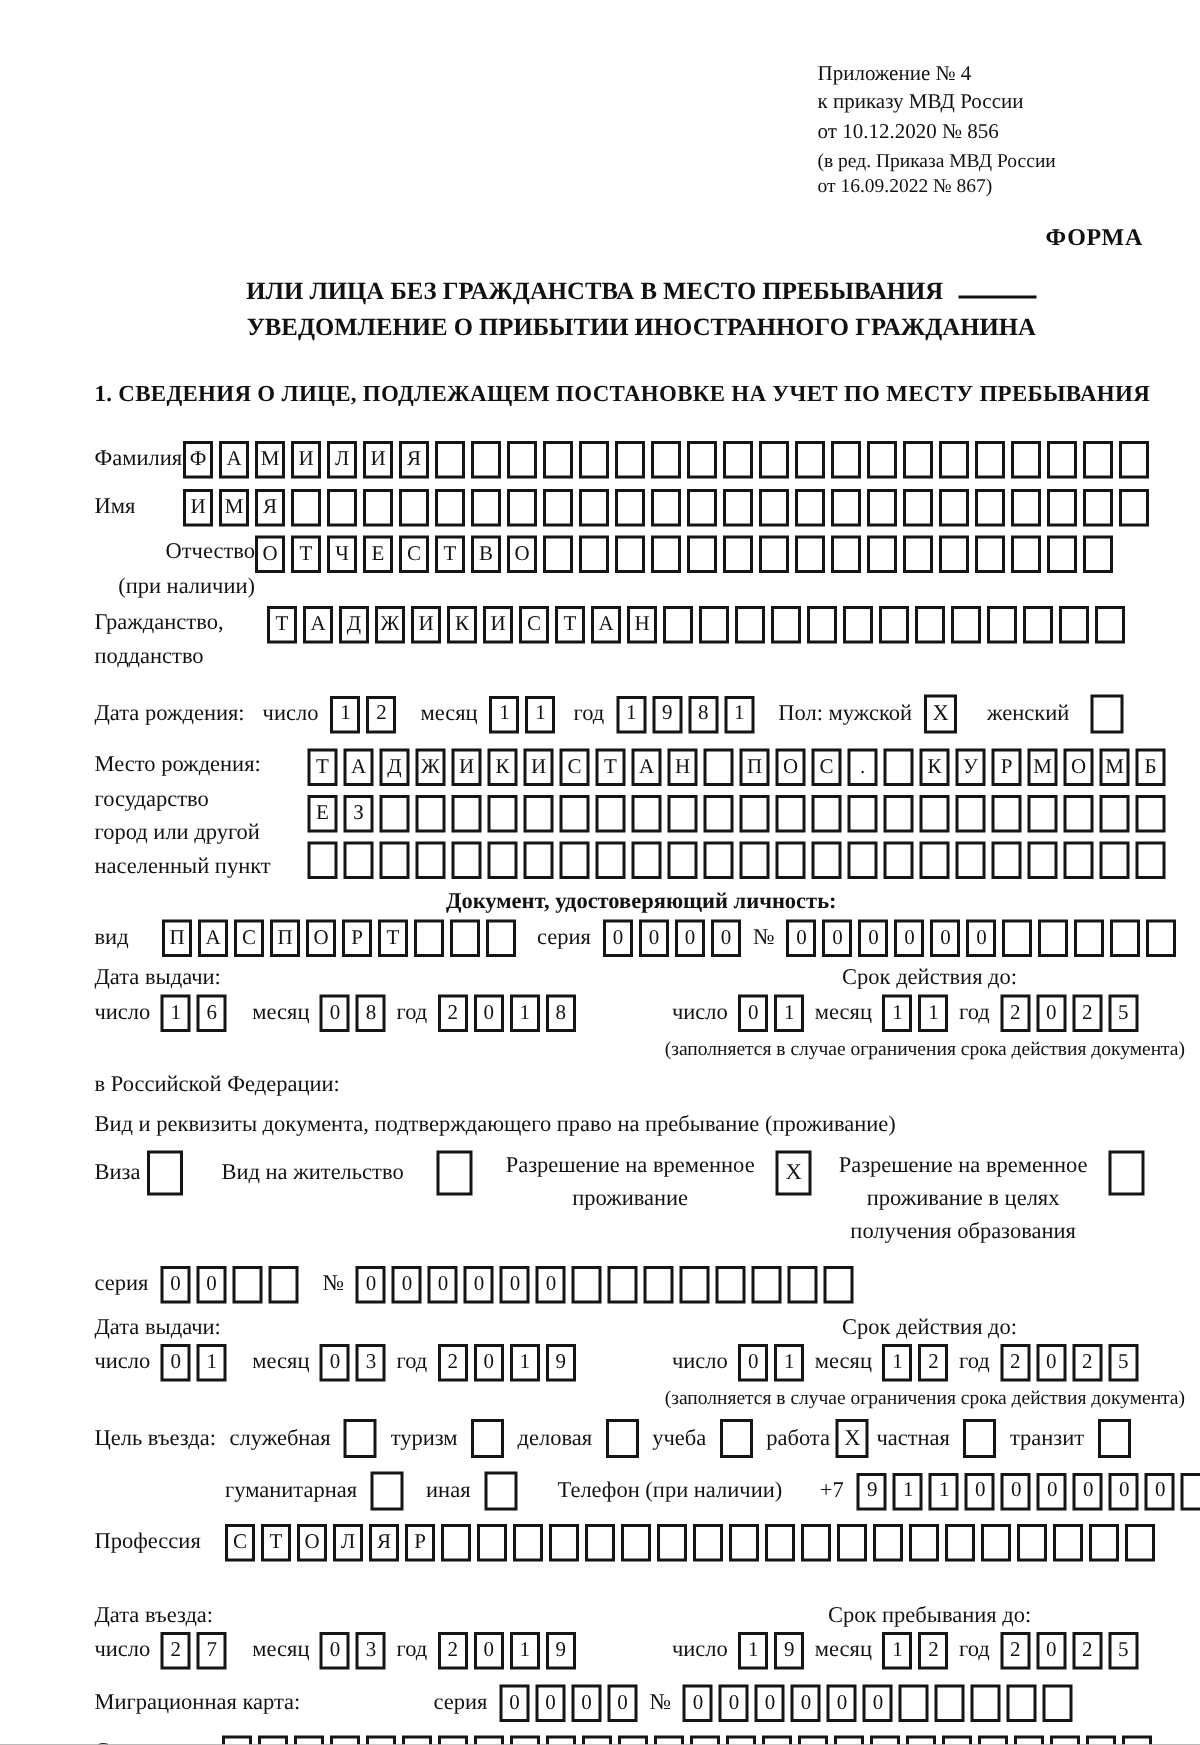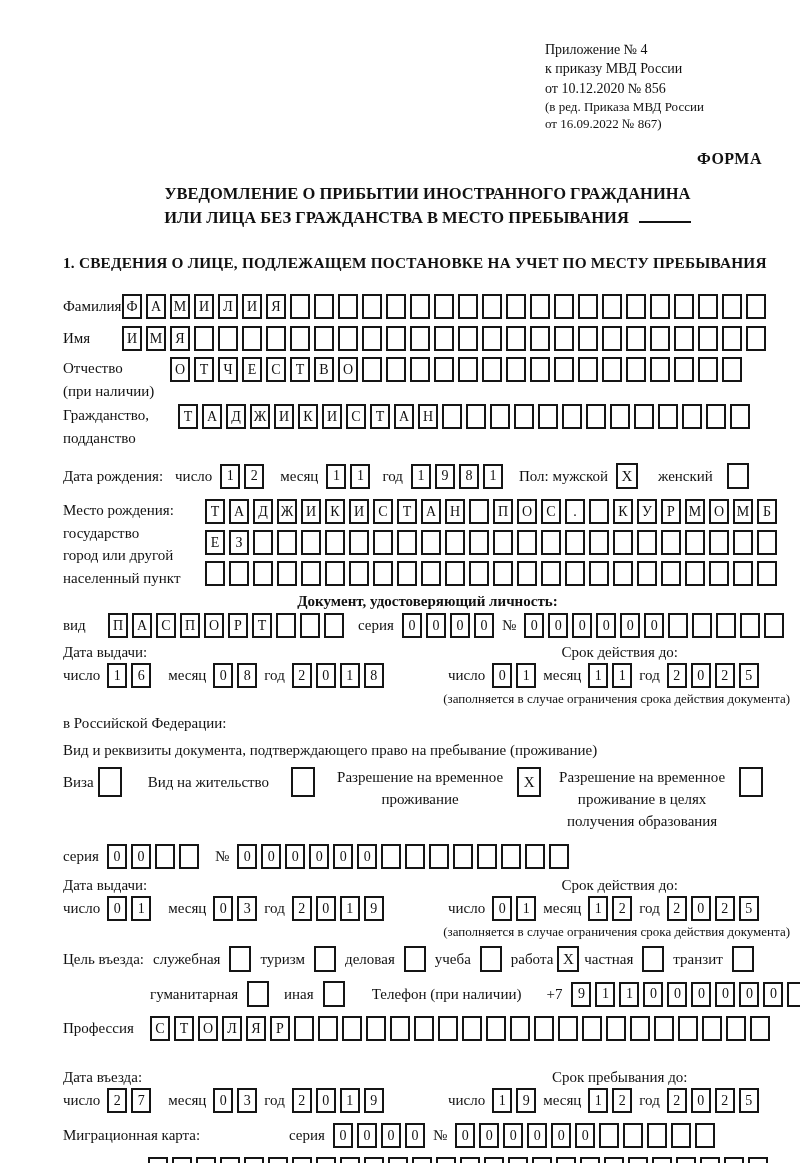--- a/index.html
+++ b/index.html
@@ -50,24 +50,24 @@
   <div class="approval">
     <div>Приложение № 4</div>
     <div>к приказу МВД России</div>
     <div>от 10.12.2020 № 856</div>
     <div class="small">(в ред. Приказа МВД России</div>
     <div class="small">от 16.09.2022 № 867)</div>
   </div>
   <div class="forma">ФОРМА</div>
 
   <div class="title">
-    <div>УВЕДОМЛЕНИЕ О ПРИБЫТИИ ИНОСТРАННОГО ГРАЖДАНИНА</div>
     <div>
       <span>ИЛИ ЛИЦА БЕЗ ГРАЖДАНСТВА В МЕСТО ПРЕБЫВАНИЯ</span><span class="title-blank"></span>
     </div>
+    <div>УВЕДОМЛЕНИЕ О ПРИБЫТИИ ИНОСТРАННОГО ГРАЖДАНИНА</div>
   </div>
 
   <div class="sec-heading">1. СВЕДЕНИЯ О ЛИЦЕ, ПОДЛЕЖАЩЕМ ПОСТАНОВКЕ НА УЧЕТ ПО МЕСТУ ПРЕБЫВАНИЯ</div>
 
   <div class="row" style="margin-top:22px;">
     <span class="lbl" style="width:59px;">Фамилия</span>
     <div class="cells">
         <div class="cell">Ф</div>
         <div class="cell">А</div>
         <div class="cell">М</div>
@@ -125,21 +125,21 @@
         <div class="cell"></div>
         <div class="cell"></div>
         <div class="cell"></div>
         <div class="cell"></div>
         <div class="cell"></div>
         <div class="cell"></div>
       </div>
   </div>
 
   <div class="row-top" style="margin-top:6px;">
-    <div class="lblcol" style="width:107px;">
+    <div class="lblcol" style="width:107px;align-items:flex-end;">
       <span class="lbl">Отчество</span>
       <span class="lbl">(при наличии)</span>
     </div>
     <div class="cells">
         <div class="cell">О</div>
         <div class="cell">Т</div>
         <div class="cell">Ч</div>
         <div class="cell">Е</div>
         <div class="cell">С</div>
         <div class="cell">Т</div>

